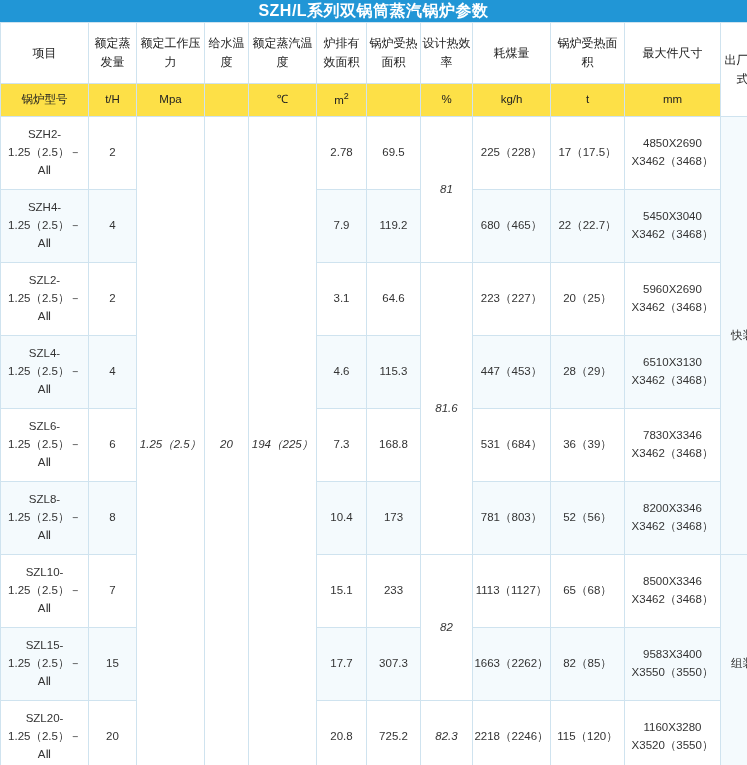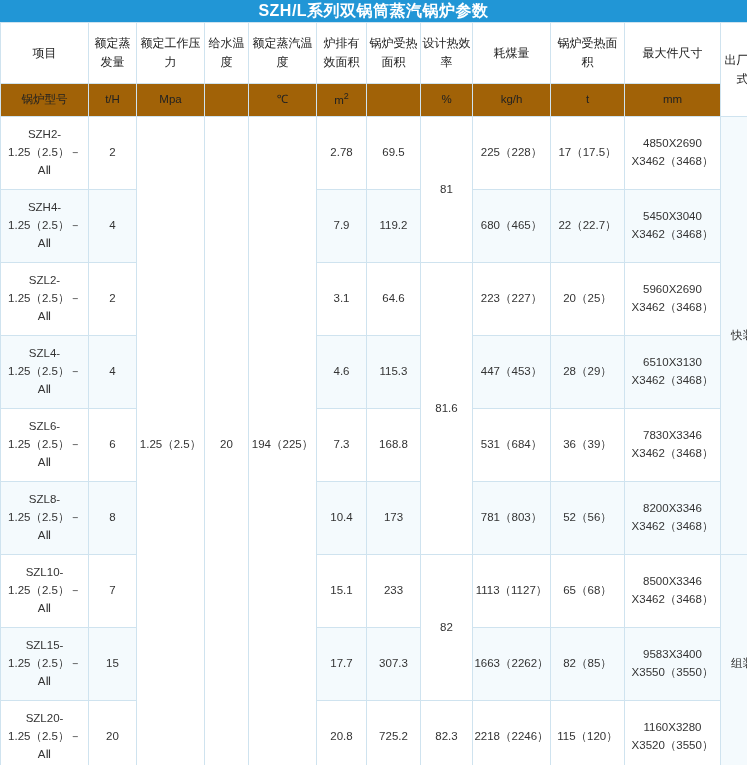--- a/index.html
+++ b/index.html
@@ -46,41 +46,42 @@
     word-break: break-all;
   }
   .hdr-main td {
     height: 56px;
     background: #ffffff;
     font-size: 12px;
     color: #222;
   }
   .hdr-unit td {
     height: 28px;
-    background: #a16207;
+    background: #fde047;
     color: #222;
     margin-left: 31px;
   }
   .hdr-unit .unit-sup {
     font-size: 9px;
     vertical-align: super;
   }
   .row-model {
     font-size: 11.5px;
     color: #333;
     line-height: 1.7;
   }
   tbody tr td {
     height: 68px;
   }
   tr.alt td {
     background: #f4fafd;
   }
   .cell-white {
     background: #ffffff !important;
+    font-style: italic;
   }
   .cell-alt {
     background: #f4fafd !important;
   }
   .modelcell div {
     white-space: nowrap;
     text-align: center;
   }
   .wrapcell {
     line-height: 1.8;

